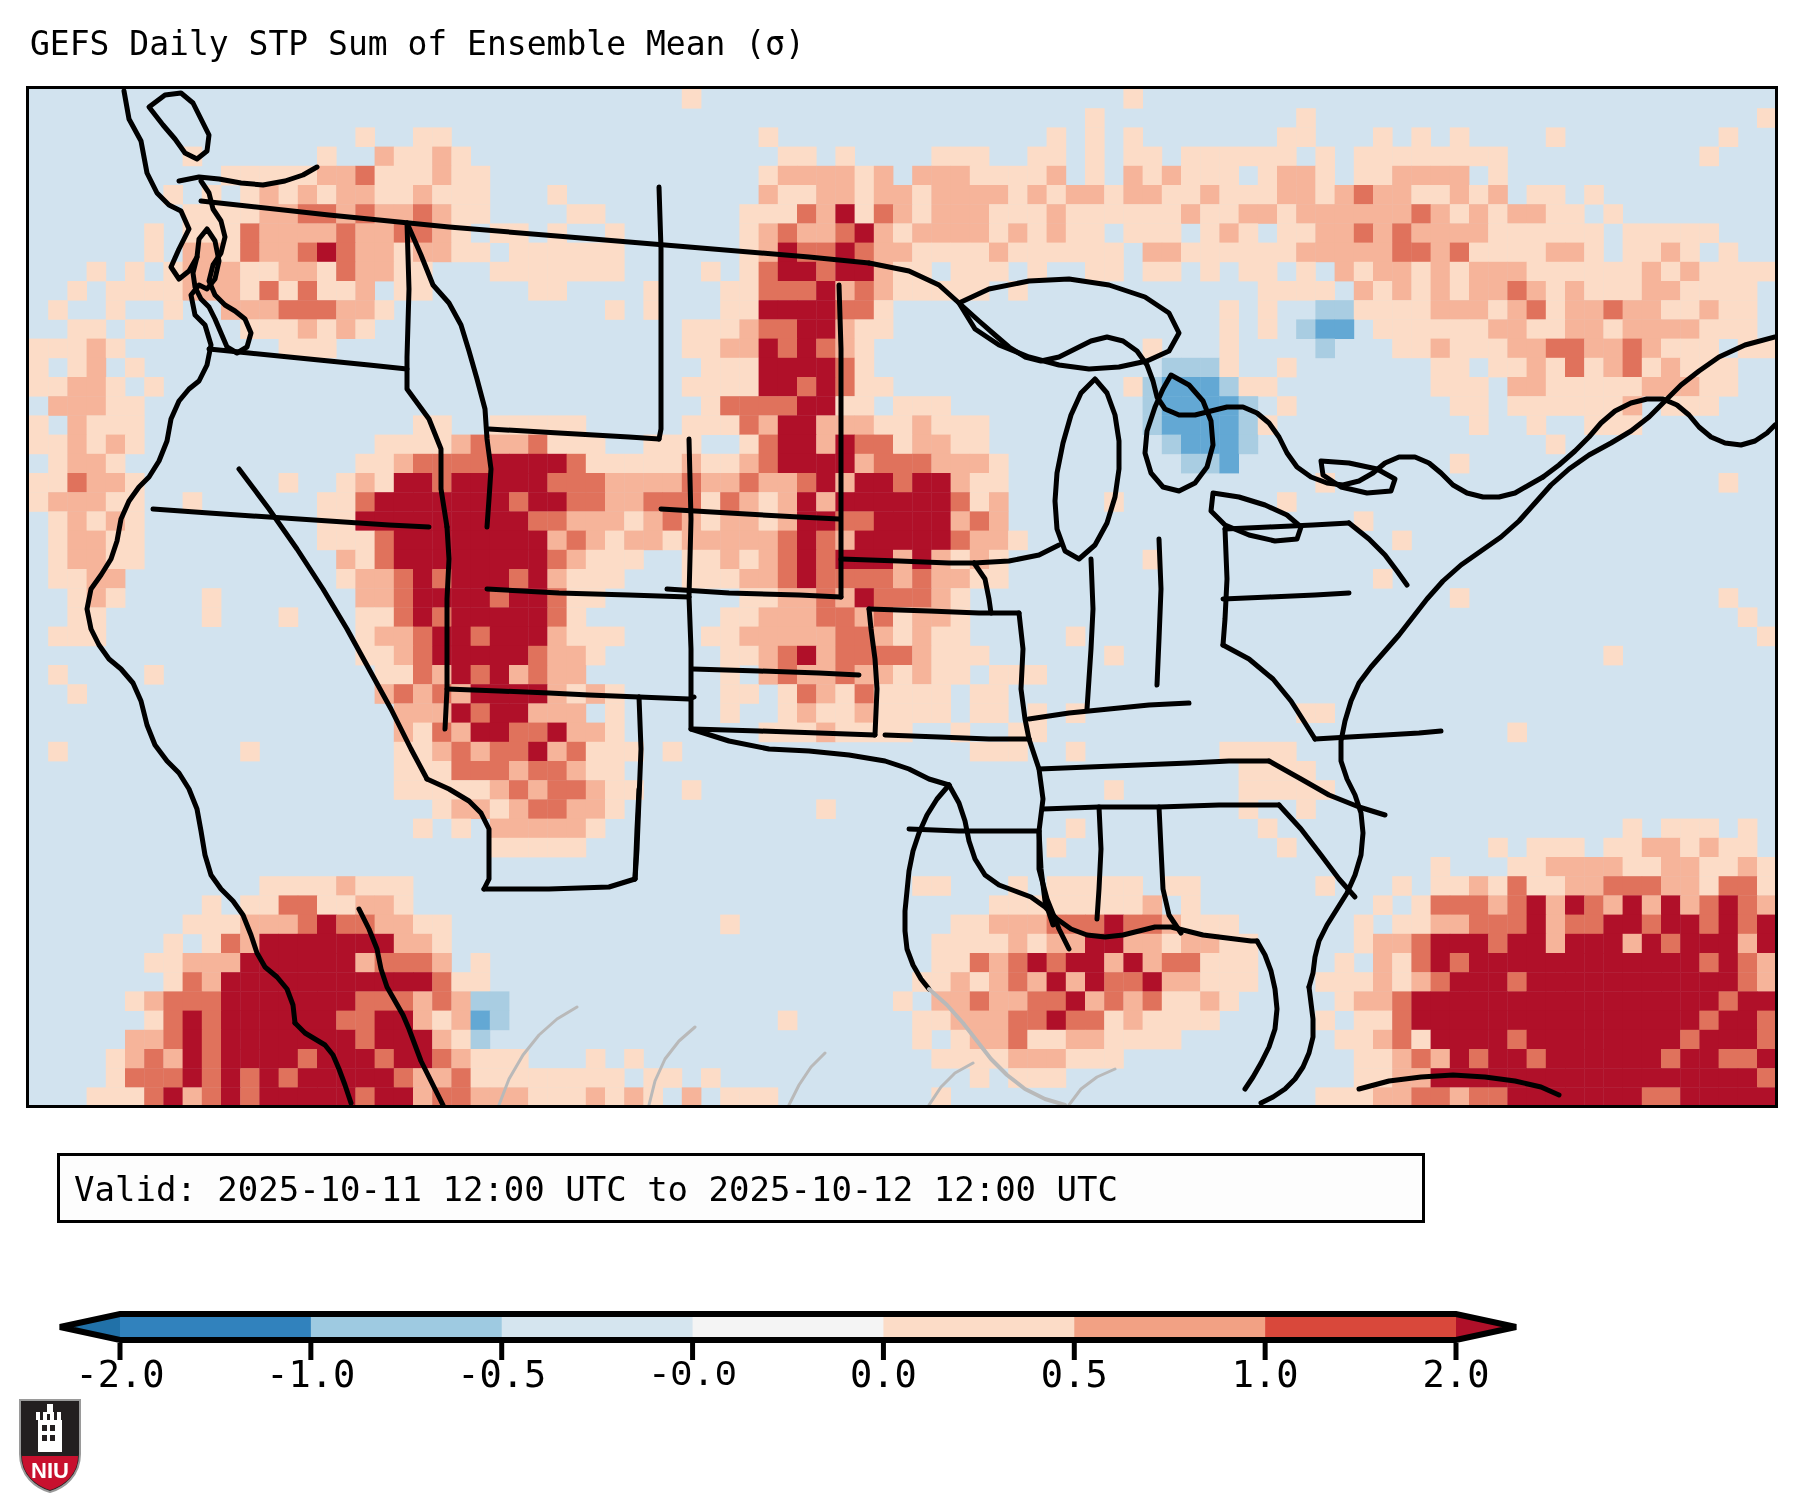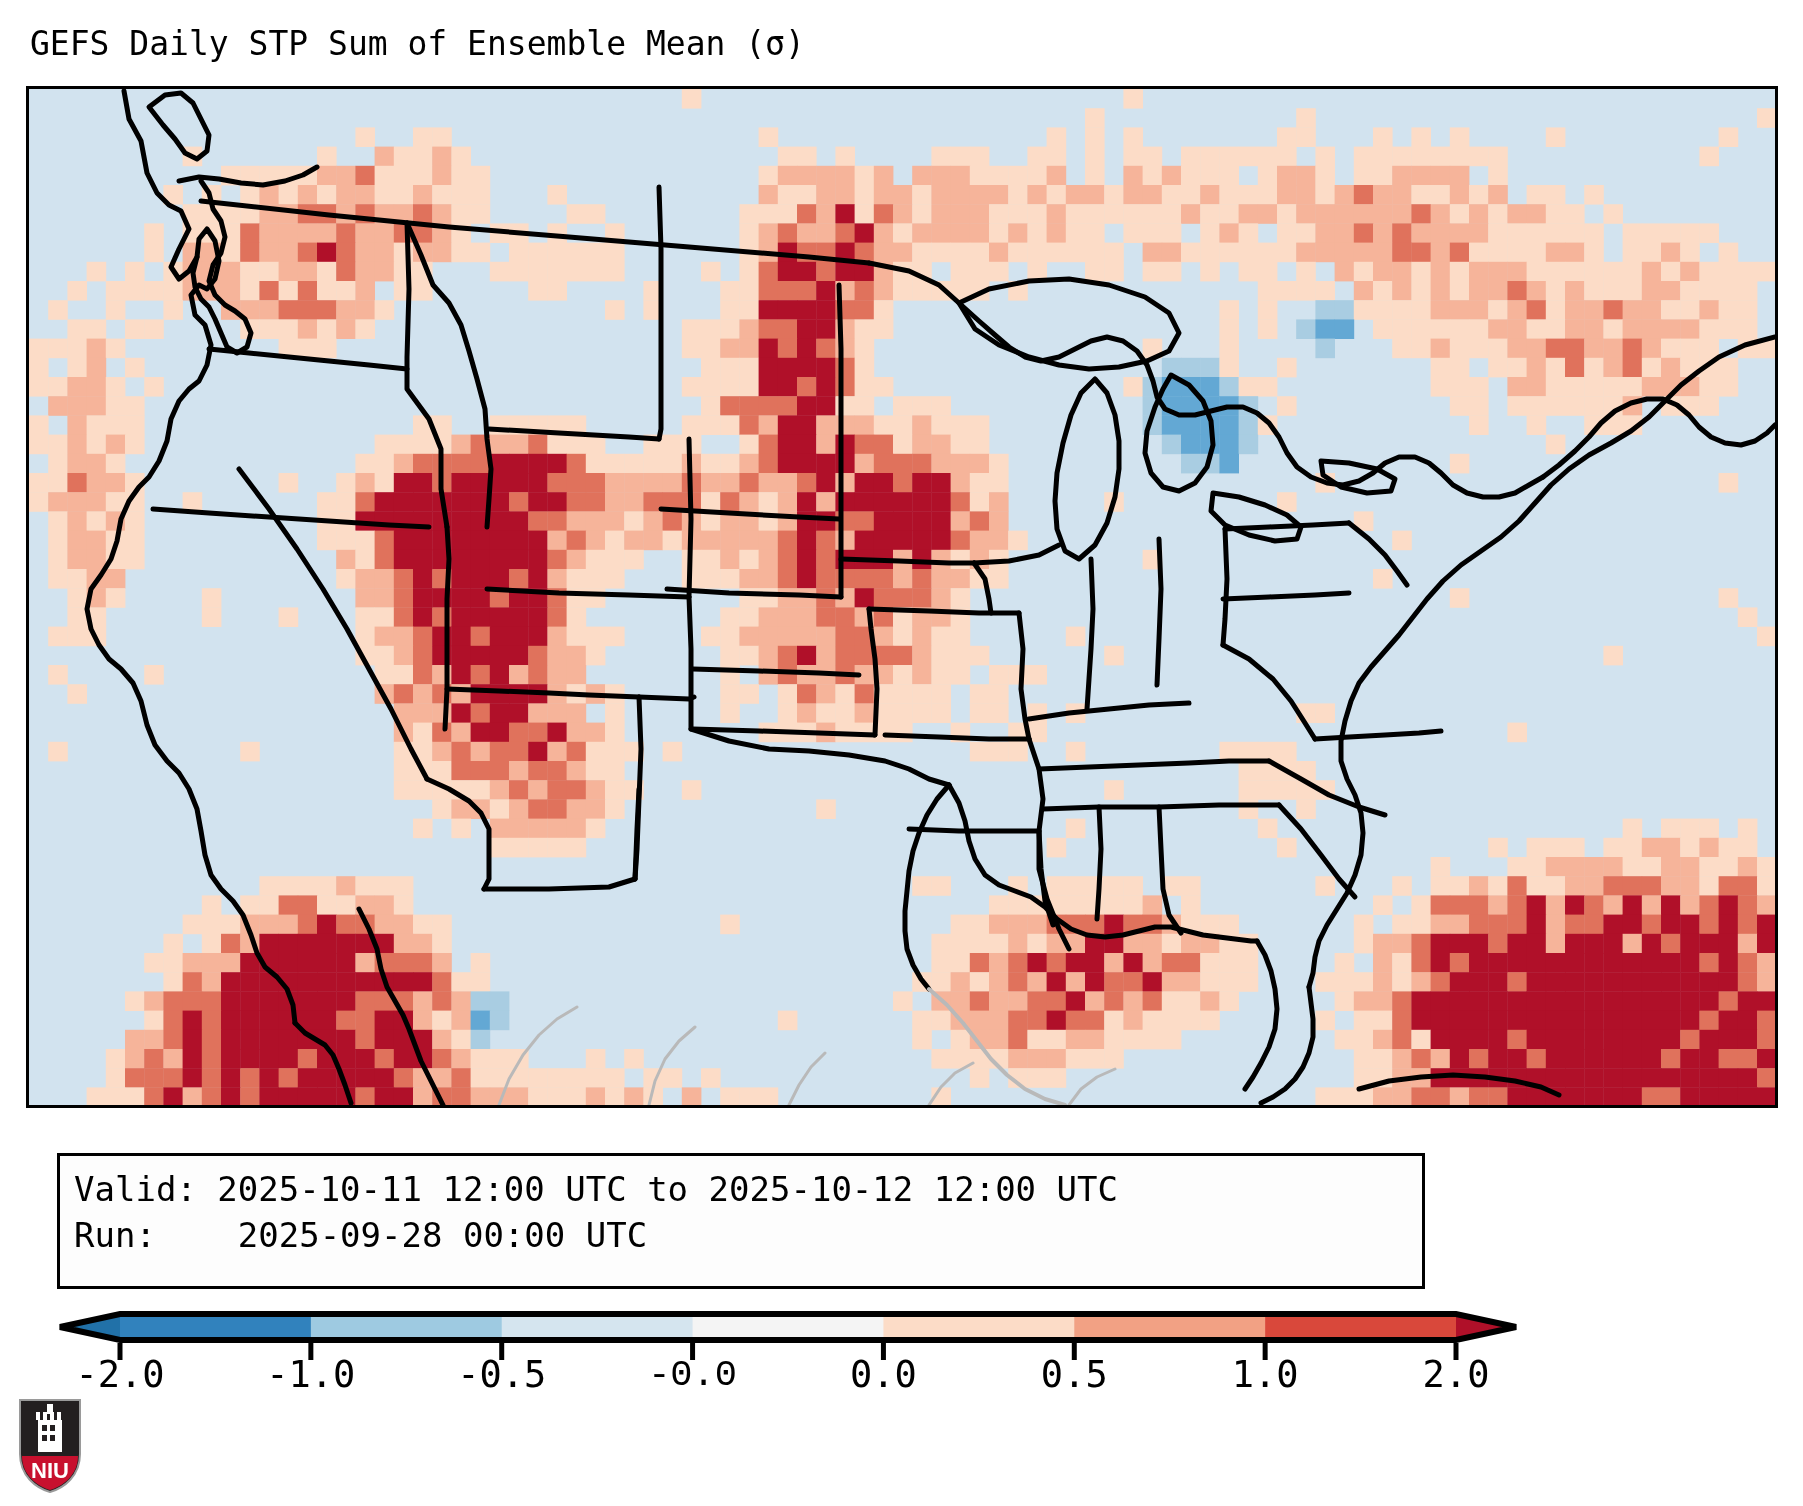--- a/index.html
+++ b/index.html
@@ -16,21 +16,21 @@
   
   #mapaxes{position:absolute;left:26px;top:86px;width:1752px;height:1022px;
            border:3px solid #000;box-sizing:border-box;background:#d2e3ef;
            overflow:hidden;}
   #mapinner{position:absolute;left:0;top:0;width:100%;height:100%;}
   #gridsvg,#geosvg{position:absolute;left:0;top:0;width:100%;height:100%;}
 
   
   #infobox{position:absolute;left:57px;top:1153px;width:1368px;height:0;}
   #infobox-inner{position:absolute;left:0;top:0;width:1368px;box-sizing:border-box;
-        background:#fdfdfd;border:3px solid #000;padding:10px 14px 28px 14px;}
+        background:#fdfdfd;border:3px solid #000;padding:10px 14px 8px 14px;}
   .infoline{font-size:34px;line-height:46px;color:#000;white-space:pre;}
 
   
   #cbwrap{position:absolute;left:0;top:1300px;width:1803px;height:60px;}
   #cbsvg{position:absolute;left:0;top:0;}
   #cbticklabels{position:absolute;left:0;top:1352px;width:1803px;height:50px;padding-left:32px;}
   .cbtl{position:absolute;top:0;font-size:37px;line-height:46px;color:#000;
         transform:translateX(-50%);white-space:nowrap;}
   #cbxlabel{position:absolute;left:0;top:1430px;width:1803px;text-align:center;
             font-size:38px;line-height:50px;color:#000;}
@@ -2286,21 +2286,20 @@
           </g>
           <path stroke="#b9b9b9" stroke-width="4" d="M900,900 L918,916 L934,934 L948,952 L962,970 L978,986 L996,1000 L1016,1010 L1036,1016"></path>
         </g>
       </svg>
     </div>
   </div>
 
   <div id="infobox">
     <div id="infobox-inner">
       <div class="infoline">Valid: 2025-10-11 12:00 UTC to 2025-10-12 12:00 UTC</div>
-      <div class="infoline">Run:    2025-09-28 00:00 UTC</div>
     </div>
   </div>
 
   <div id="cbwrap">
     <svg id="cbsvg" width="1803" height="60" viewBox="0 0 1803 60">
         <path d="M120,14 L120,40 L60,27 Z" fill="#2171a8"></path>
         <rect x="120" y="14" width="191.45714285714286" height="26" fill="#3182bd"></rect>
         <rect x="310.8571428571429" y="14" width="191.45714285714286" height="26" fill="#9ecae1"></rect>
         <rect x="501.7142857142857" y="14" width="191.45714285714286" height="26" fill="#d5e5ef"></rect>
         <rect x="692.5714285714286" y="14" width="191.45714285714286" height="26" fill="#f4f4f4"></rect>

